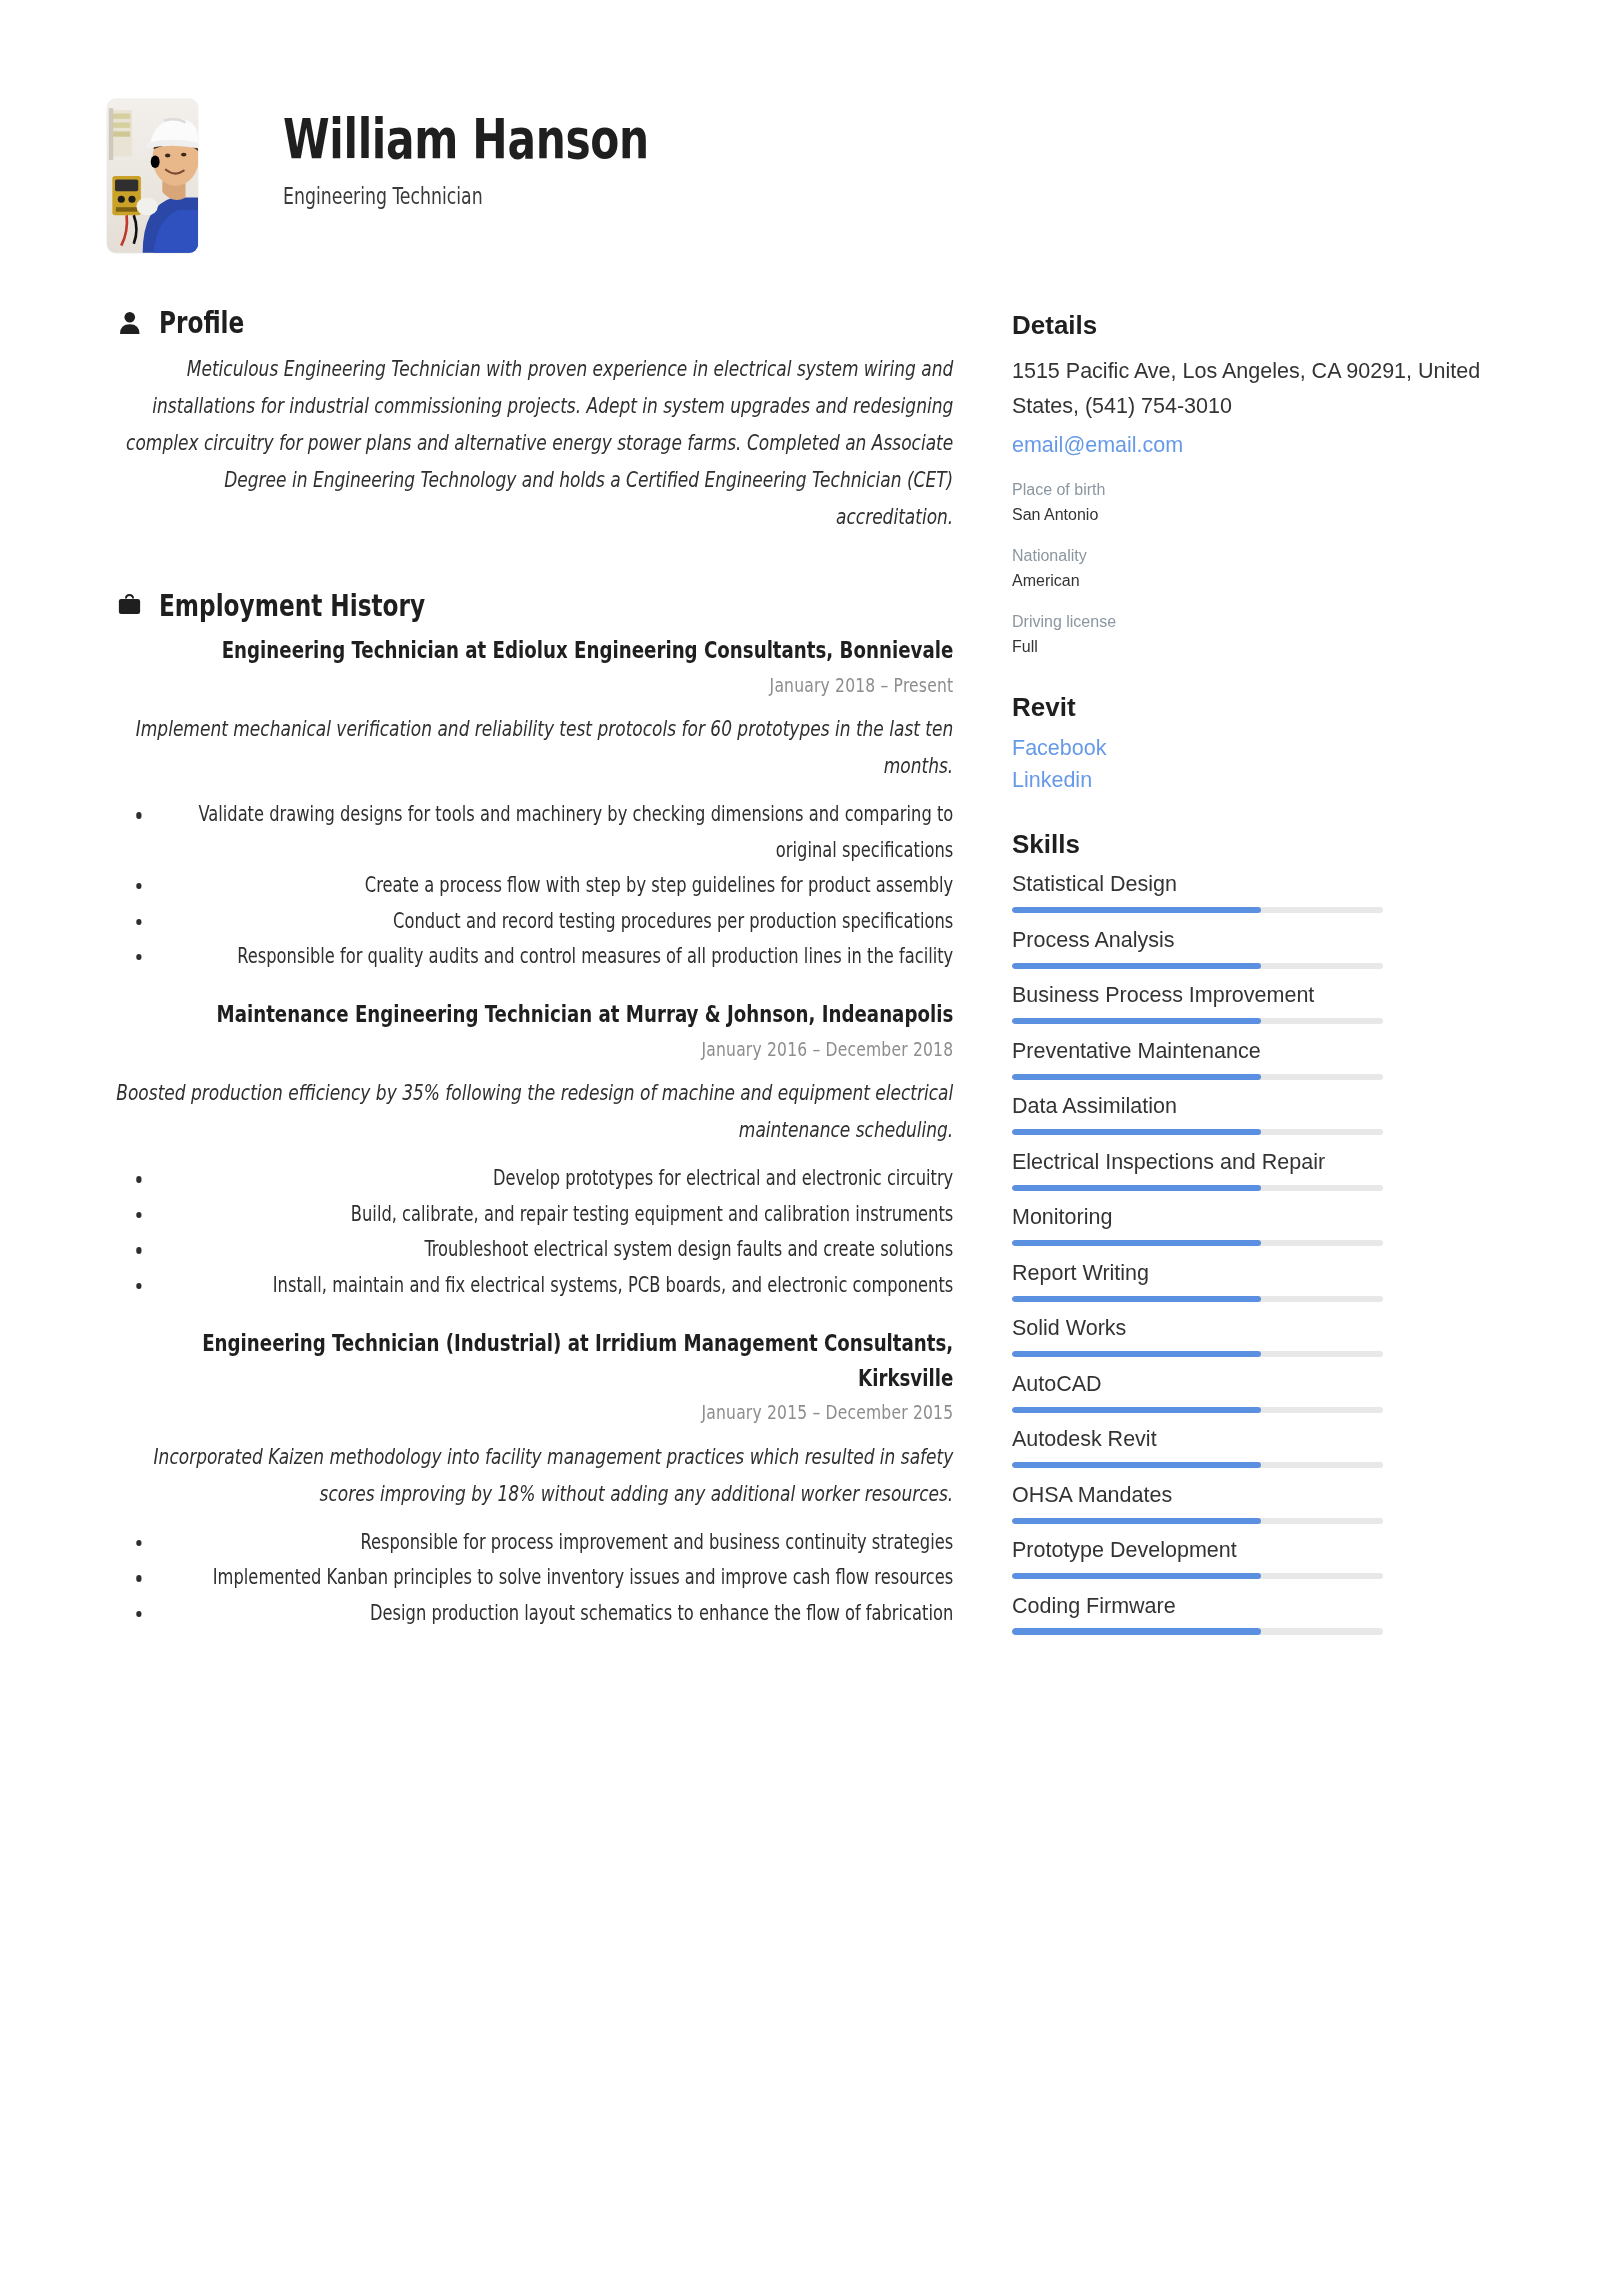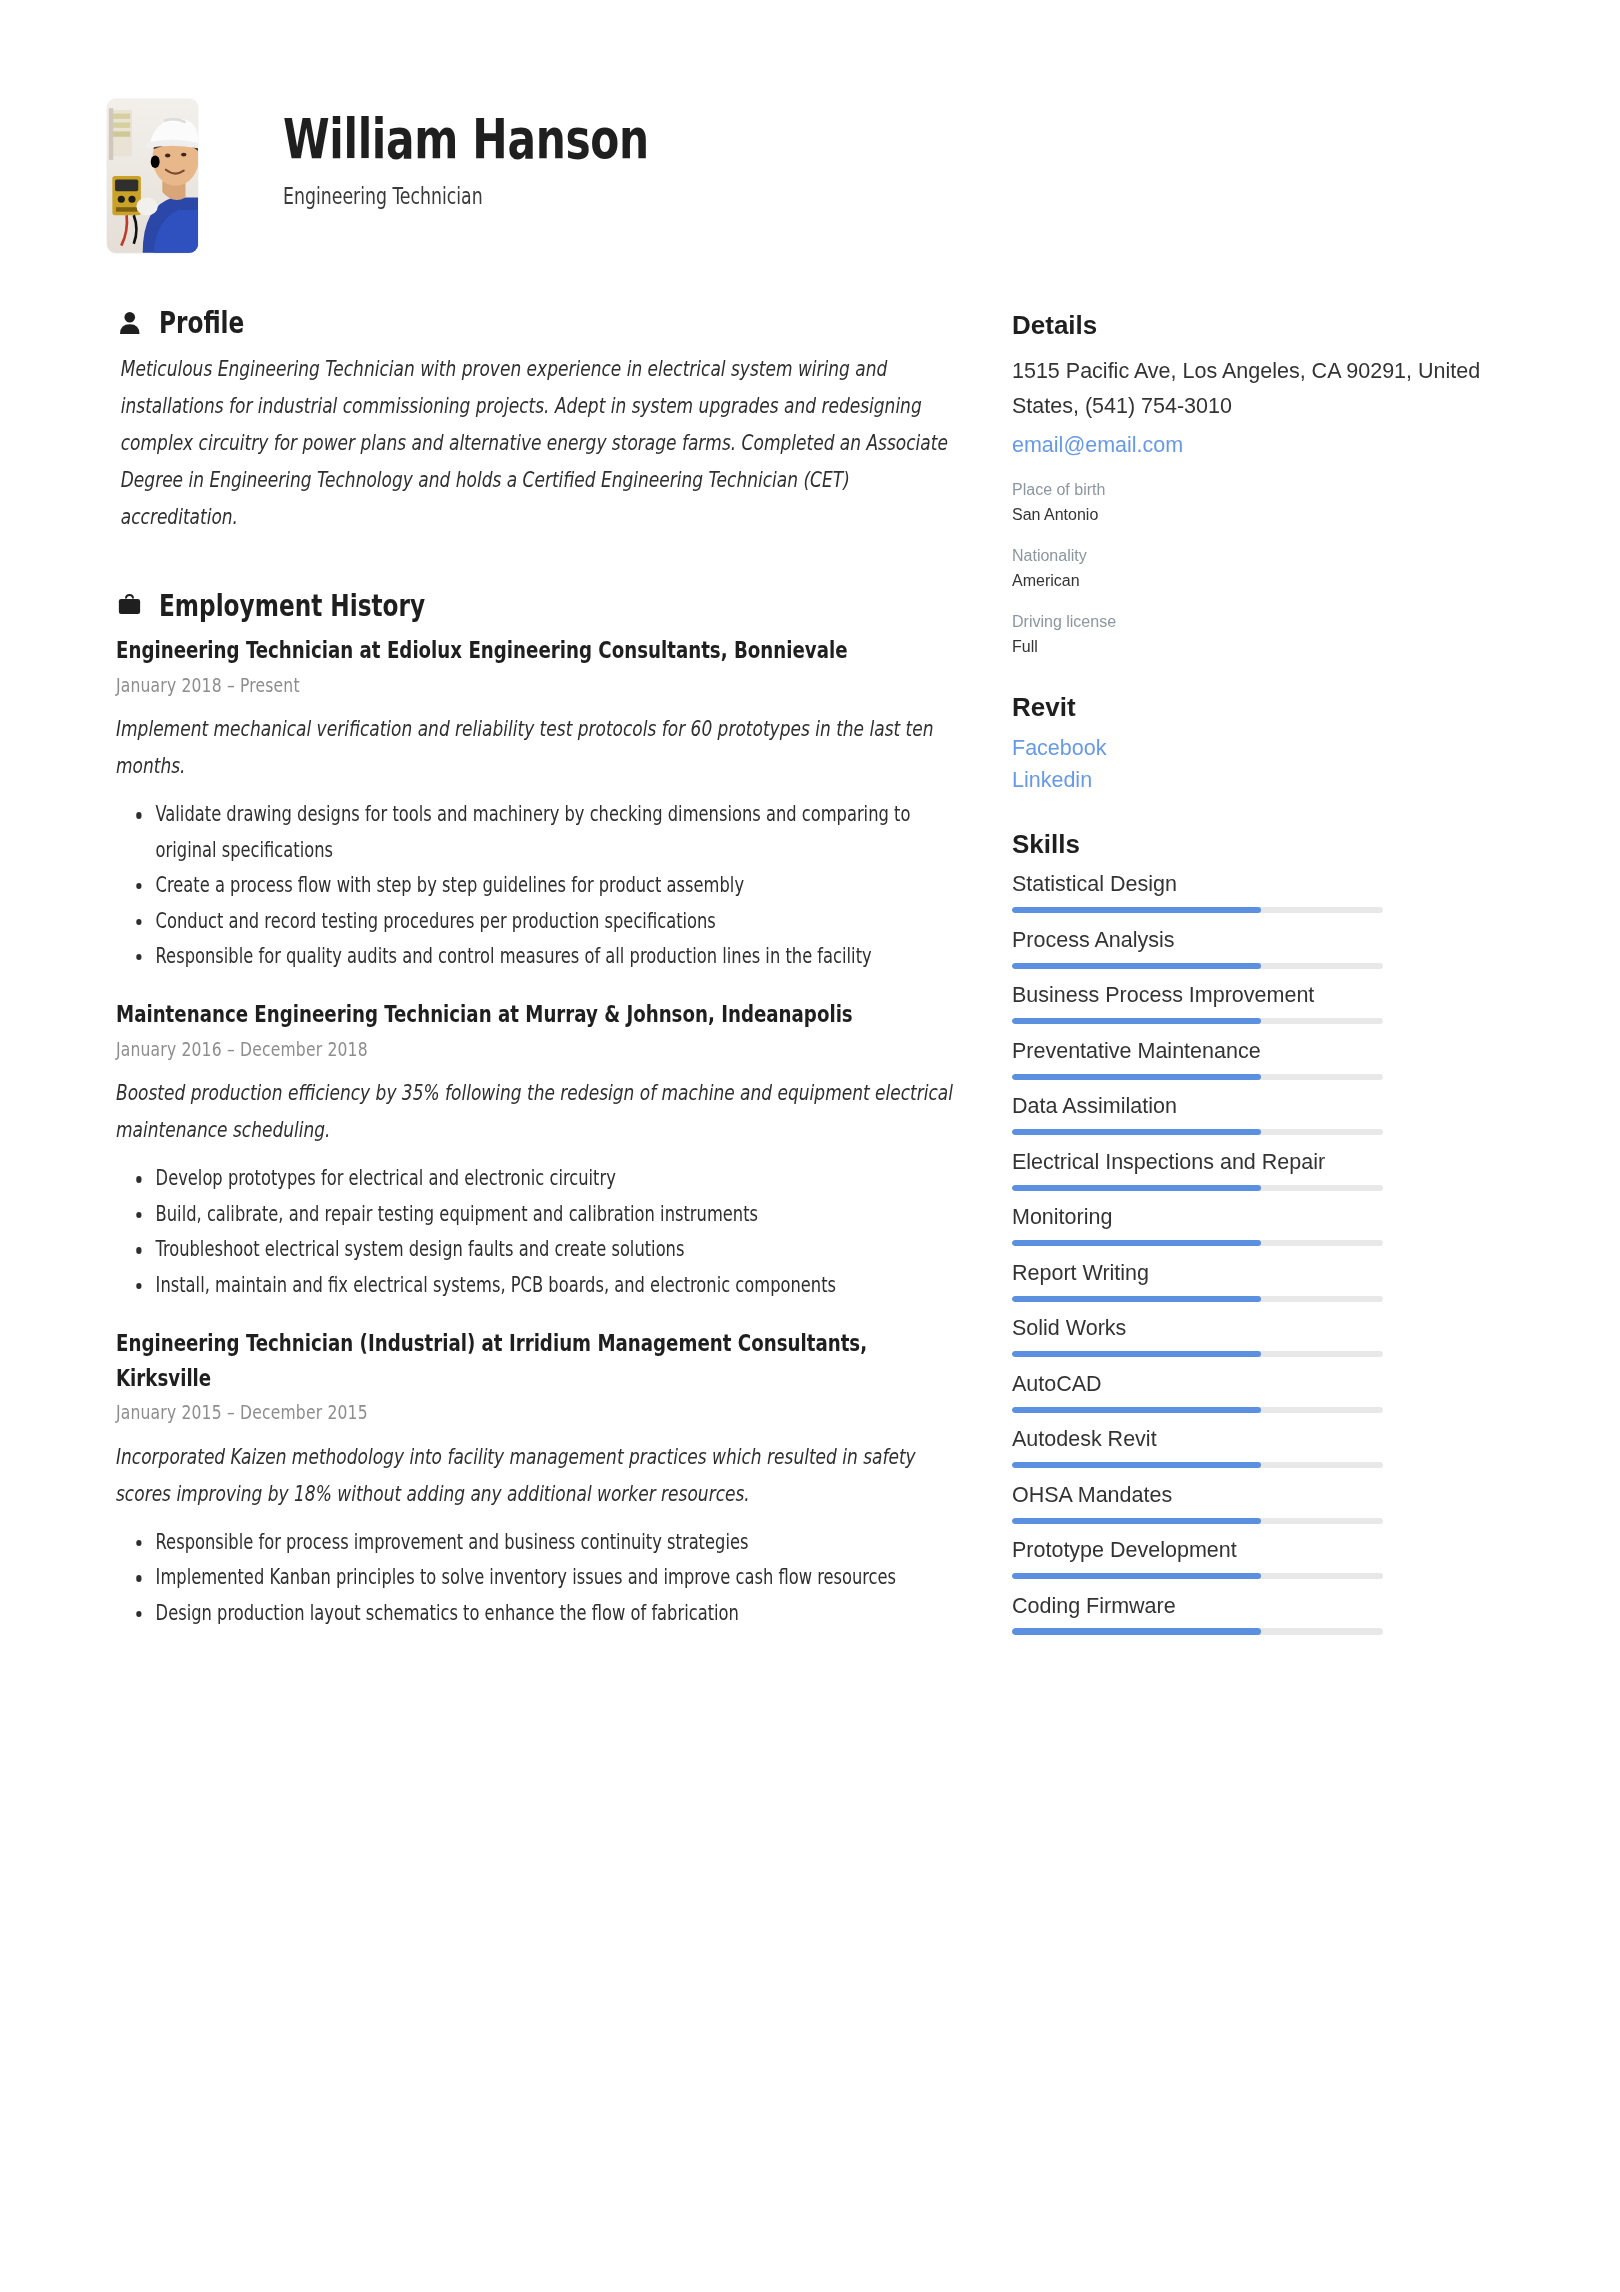--- a/index.html
+++ b/index.html
@@ -72,20 +72,21 @@
   
   .columns {
     display: flex;
     padding: 52px 0 0 0;
   }
 
   .col-main {
     width: 1012px;
     padding-left: 116px;
     padding-right: 54px;
+    text-align: right;
   }
 
   .col-side {
     width: 608px;
     padding-right: 120px;
     padding-top: 5.4px;
   }
 
   
   .section-head {

